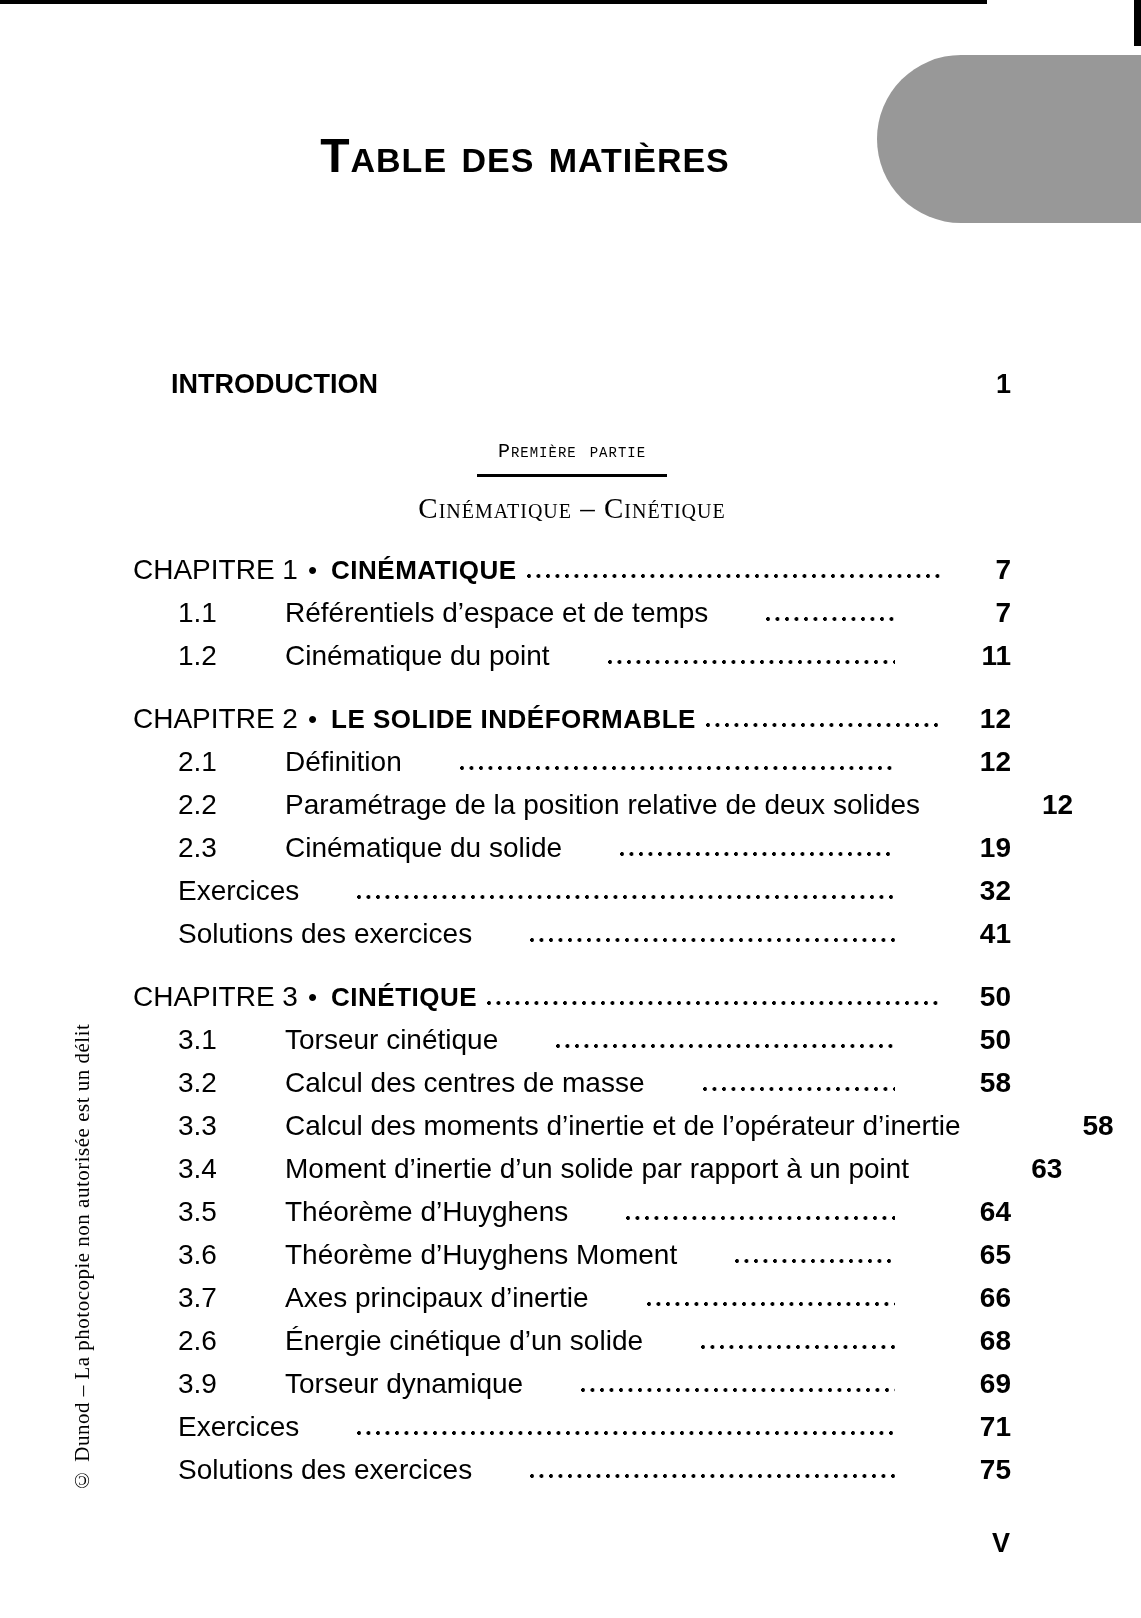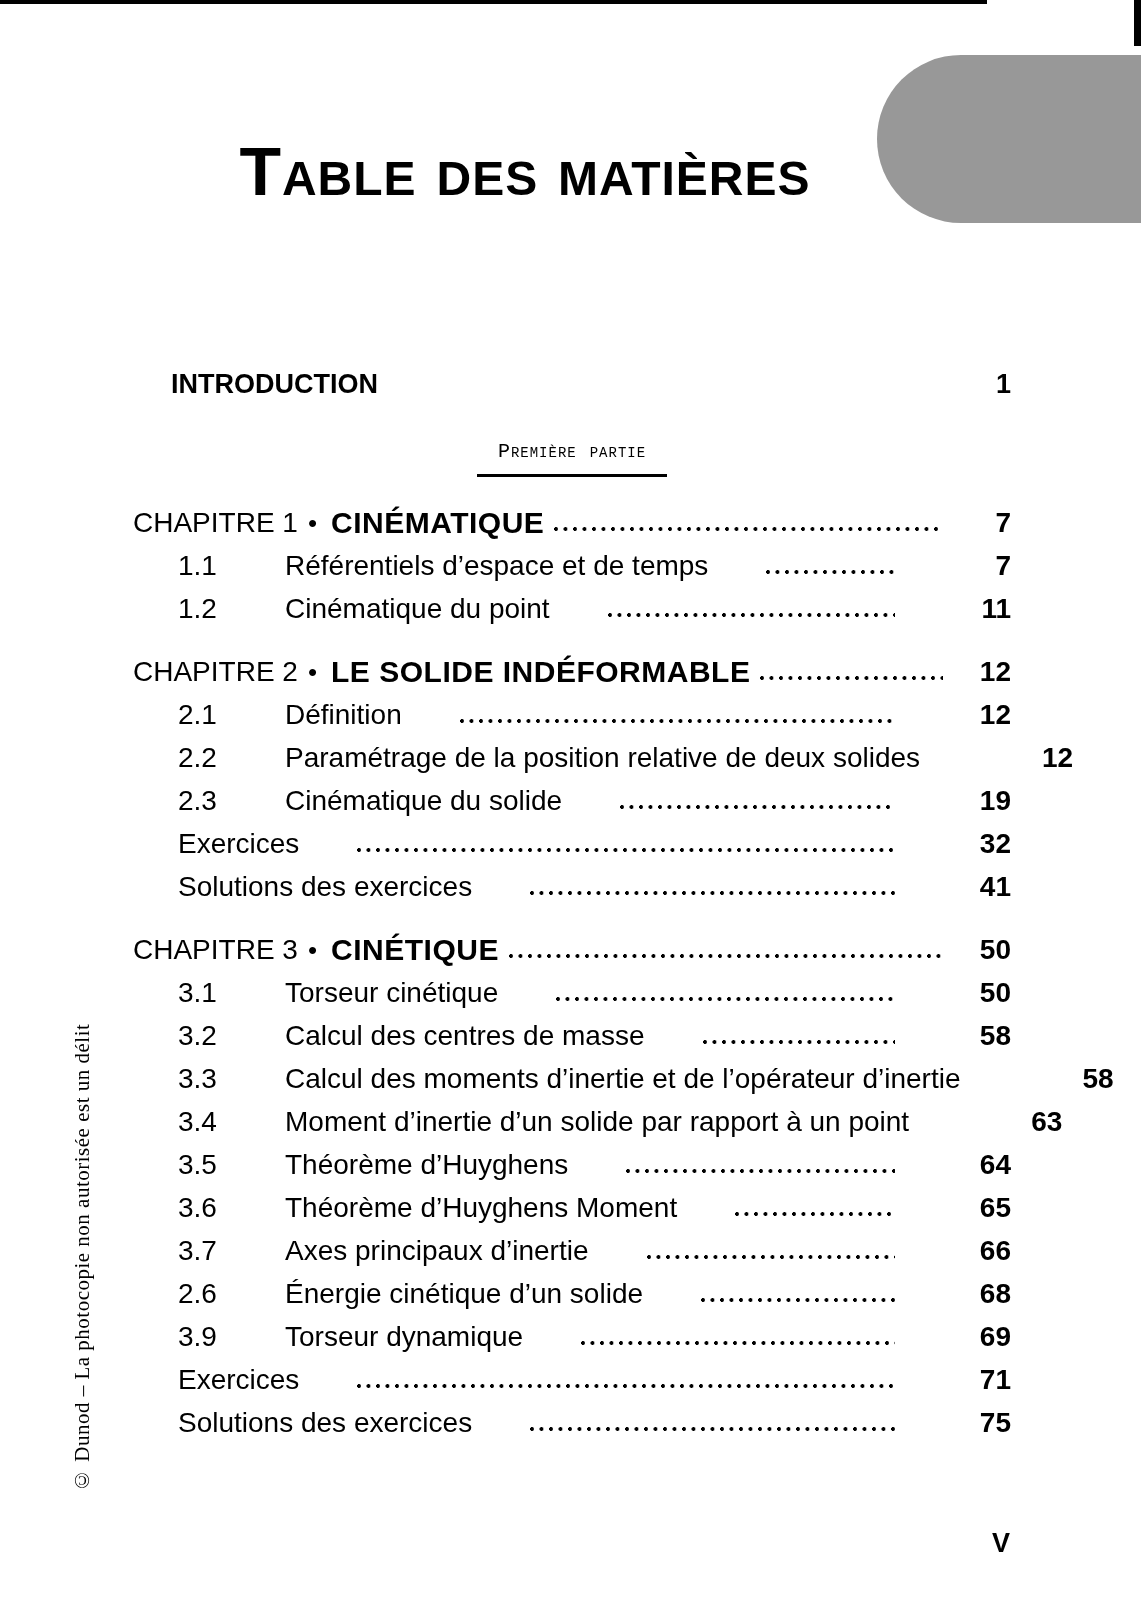--- a/index.html
+++ b/index.html
@@ -8,42 +8,42 @@
     background:#ffffff; overflow:hidden;
     font-family:"Liberation Sans", sans-serif; color:#000;
   }
   
   .scan-top-bar { position:absolute; left:0; top:0; width:987px; height:4px; background:#000; }
   .scan-right-bar { position:absolute; right:0; top:0; width:7px; height:46px; background:#000; }
   
   .gray-tab { position:absolute; left:877px; top:55px; width:264px; height:168px;
     background:#989898; border-radius:84px 0 0 84px; }
   
-  .page-title { position:absolute; top:86px; left:205px; width:640px; text-align:center;
-    font-size:68px; font-weight:bold; font-variant:small-caps; letter-spacing:1px; white-space:nowrap; }
+  .page-title { position:absolute; top:96px; left:205px; width:640px; text-align:center;
+    font-size:48px; font-weight:bold; font-variant:small-caps; letter-spacing:1px; white-space:nowrap; }
   
   .content { position:absolute; left:133px; top:352px; width:878px; font-size:28px; }
   .row { display:flex; align-items:flex-end; height:43px; line-height:34px; }
   .intro-row { font-weight:bold; font-size:27px; padding-top:6px;margin-left:38px; }
   .spacer { flex:1; }
   .pagecol { font-weight:bold; width:52px; text-align:right; white-space:nowrap; }
   .leader { flex:1; align-self:flex-end; height:4px; margin:0 16px 9px 10px;
     background-image:radial-gradient(circle at 2px 2px, #000 1.7px, transparent 2.2px);
     background-size:9.5px 4px; background-repeat:repeat-x; background-position:left bottom; }
   
   .part-head { margin-top:34px; text-align:center; font-family:Liberation Mono, monospace;
     font-variant:small-caps; font-size:20px; line-height:34px; letter-spacing:1px; }
   .part-rule { width:190px; height:3px; background:#000; margin:5px auto 0; }
   .part-sub { margin-top:15px; margin-bottom:20px; text-align:center; font-family:"Liberation Serif", serif;
     font-variant:small-caps; font-size:29px; line-height:32px; letter-spacing:1px; }
   
   .chapter { margin-top:20px; }
   .chap-label { font-size:28px; }
   .bullet { font-size:26px; margin:0 14px 0 10px; }
-  .chap-title { font-weight:bold; font-size:30px; letter-spacing:0.5px; }
+  .chap-title { font-weight:bold; font-size:26px; letter-spacing:0.5px; }
   .sect { padding-left:45px;gap:48px; }
   .num { width:59px; flex:0 0 auto; }
   .title-text { white-space:nowrap; }
   
   .copyright { position:absolute; left:70px; top:1062px; height:430px; width:30px;
     writing-mode:vertical-rl; transform:rotate(180deg);
     font-family:"Liberation Serif", serif; font-size:21px; letter-spacing:0.5px; white-space:nowrap; }
   
   .folio { position:absolute; top:1528px; left:760px; width:250px; text-align:right;
     font-weight:bold; font-size:27px; }
@@ -62,20 +62,21 @@
   <div class="row intro-row">
     <span>INTRODUCTION</span>
     <span class="spacer"></span>
     <span class="pagecol">1</span>
   </div>
 
   <div class="part-head">
     <span>Première partie</span>
     <div class="part-rule"></div>
   </div>
+  <div class="part-sub">Cinématique – Cinétique</div>
 
   <div>
   <section class="chapter">
     <div class="row chap-row">
       <span class="chap-label">CHAPITRE 1</span>
       <span class="bullet">•</span>
       <span class="chap-title title-text">CINÉMATIQUE</span>
       <span class="leader"></span>
       <span class="pagecol">7</span>
     </div>

